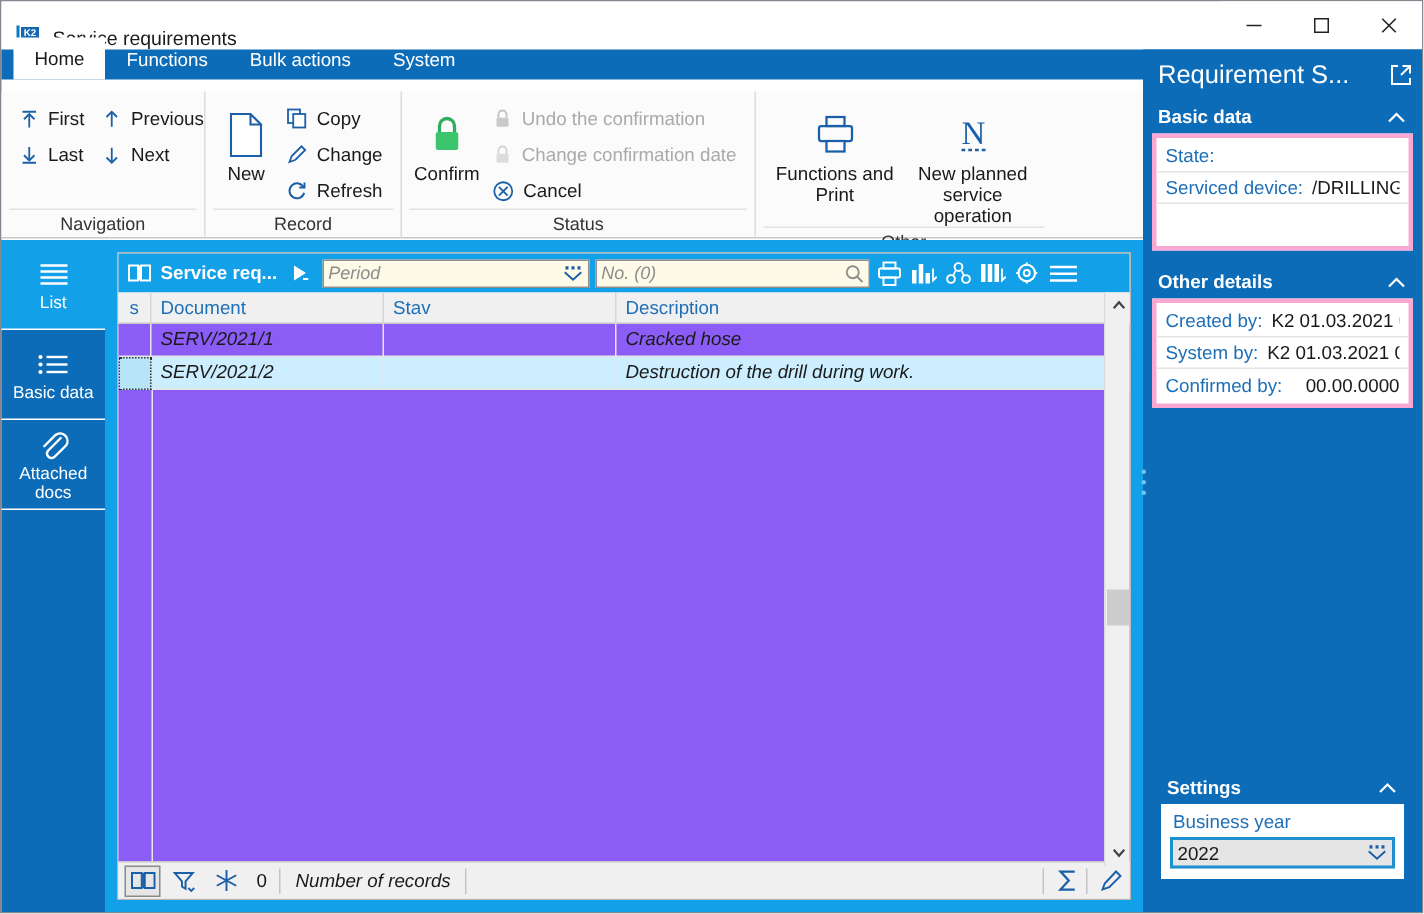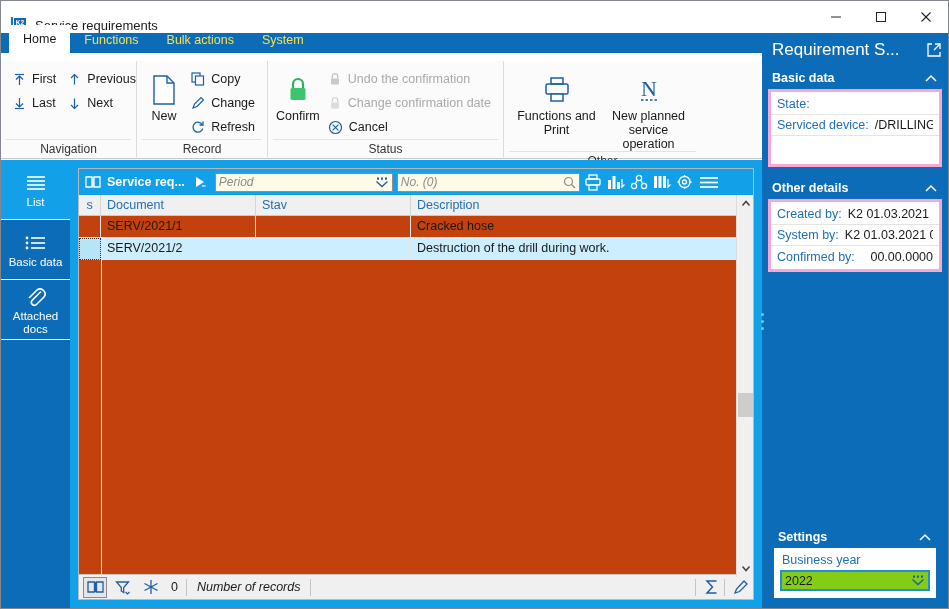--- a/index.html
+++ b/index.html
@@ -46,21 +46,21 @@
   .win-btn svg { display: block; }
 
   
   .ribbon-tabs {
     position: absolute; top: 32px; left: 0; right: 0; height: 20px;
     background: #0d6cb8;
     display: flex; align-items: flex-end; padding-left: 8px;
   }
   .rtab {
     height: 26px; padding: 0 14px; display: flex; align-items: center;
-    color: #fde047; font-size: 12.5px; white-space: nowrap;
+    color: #ffffff; font-size: 12.5px; white-space: nowrap;
   }
   .rtab.active { background: #ffffff; color: #1a1a1a; height: 28px; }
 
   .ribbon {
     position: absolute; top: 60px; left: 0; right: 0; height: 98px;
     background: #fbfbfb;
     border-bottom: 1px solid #c8c8c8;
   }
   .ribbon-inner { display: flex; height: 98px; position: relative; }
   .rgroup {
@@ -147,21 +147,21 @@
   }
   .gh {
     height: 21px; line-height: 20px; color: #1e6fb8; font-size: 12.5px;
     border-right: 1px solid #d6d6d6; padding-left: 6px; overflow: hidden; white-space: nowrap;
   }
   .c-sel { width: 22px; padding-left: 0; text-align: center; }
   .c-doc { width: 155px; }
   .c-stav { width: 155px; }
   .c-desc { flex: 1 1 auto; border-right: none; }
 
-  .grid-body { flex: 1 1 auto; position: relative; background: #c2410c; overflow: hidden; }
+  .grid-body { flex: 1 1 auto; position: relative; background: #8b5cf6; overflow: hidden; font-style: italic; }
   .grow { height: 22px; display: flex; align-items: center; border-bottom: 1px solid #e6e6e6; }
   .grow.sel { background: #cceeff; }
   .gcell {
     height: 22px; line-height: 21px; font-size: 12.5px; color: #1a1a1a;
     padding-left: 6px; overflow: hidden; white-space: nowrap;
     border-right: 1px solid #e6e6e6;
   }
   .gcell.c-sel { padding-left: 0; }
   .grow.sel .gcell.c-sel { background: #b7e4f7; border: 1px dotted #333; }
   .gcell.c-desc { border-right: none; }
@@ -228,21 +228,21 @@
     border-bottom: 1px solid #e4e4e4; font-size: 12.5px;
   }
   .rp-row:last-child { border-bottom: none; }
   .rp-lbl { color: #1e6fb8; white-space: nowrap; }
   .rp-val { color: #1a1a1a; margin-left: auto; padding-left: 6px; white-space: nowrap; overflow: hidden; }
   .rp-fill { height: 26px; }
 
   .settings-card { background: #ffffff; padding: 4px 6px 7px 6px; }
   .set-lbl { color: #1e6fb8; font-size: 12.5px; height: 18px; line-height: 17px; padding-left: 2px;}
   .set-input {
-    height: 21px; background: #84cc16; border: 2px solid #1e8fd0;
+    height: 21px; background: #e5e5e5; border: 2px solid #1e8fd0;
     display: flex; align-items: center; padding: 0 3px;
     font-size: 12.5px; color: #1a1a1a;
   }
   .set-input .v { flex: 1 1 auto; }
 
   svg { display: block; }
 </style>
 </head>
 <body>
 
@@ -741,21 +741,21 @@
           <span class="rp-lbl">System by:</span>
           <span class="rp-val">K2 01.03.2021 0...</span>
         </div>
         <div class="rp-row">
           <span class="rp-lbl">Confirmed by:</span>
           <span class="rp-val">00.00.0000</span>
         </div>
       </div>
     </div>
 
-    <div class="rp-section" style="position:absolute; left:6px; right:6px; bottom:10px;">
+    <div class="rp-section" style="position:absolute; left:6px; right:6px; bottom:22px;">
       <div class="rp-head">
         <span>Settings</span>
         <span>
           <svg width="14" height="9" viewBox="0 0 14 9">
               <polyline points="2,7 7,2 12,7" fill="none" stroke="#ffffff" stroke-width="1.5"></polyline>
             </svg>
         </span>
       </div>
       <div class="settings-card">
         <div class="set-lbl">Business year</div>

